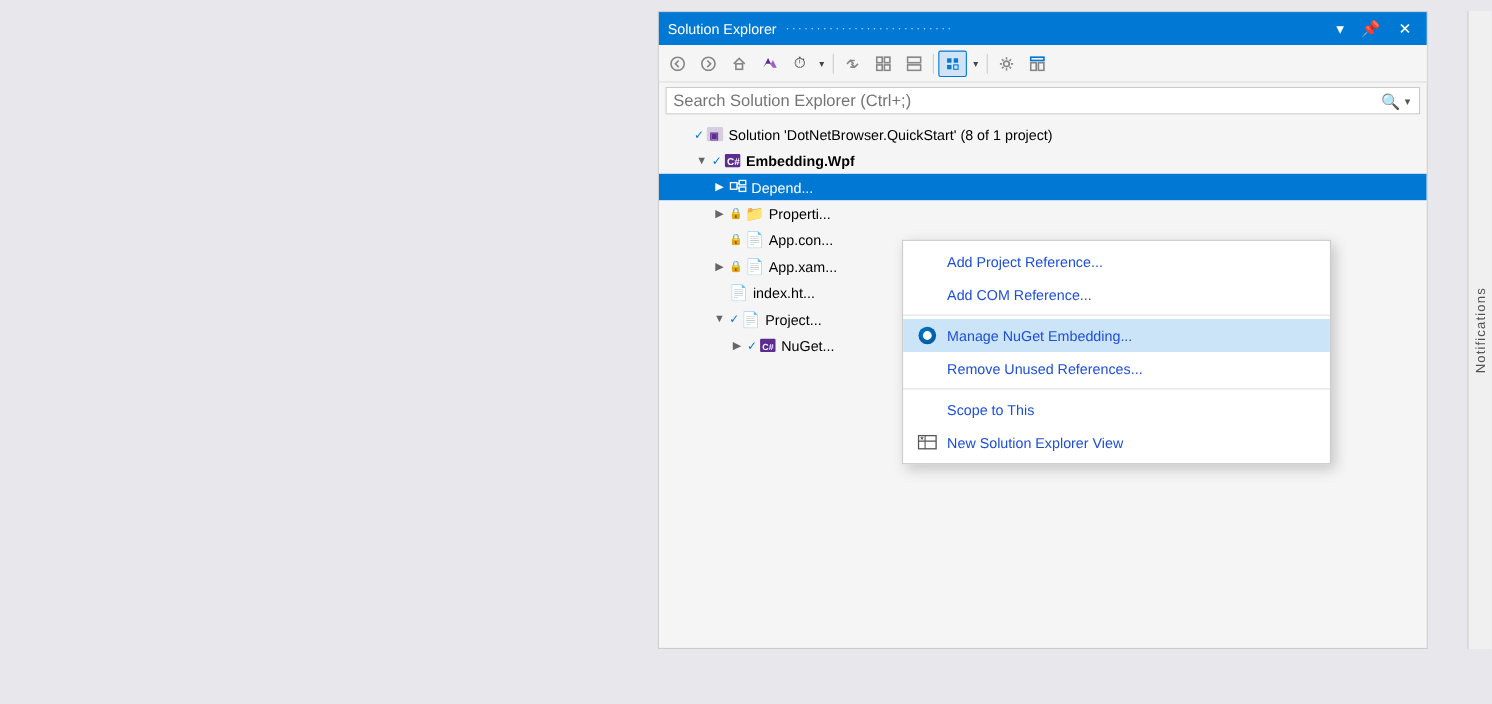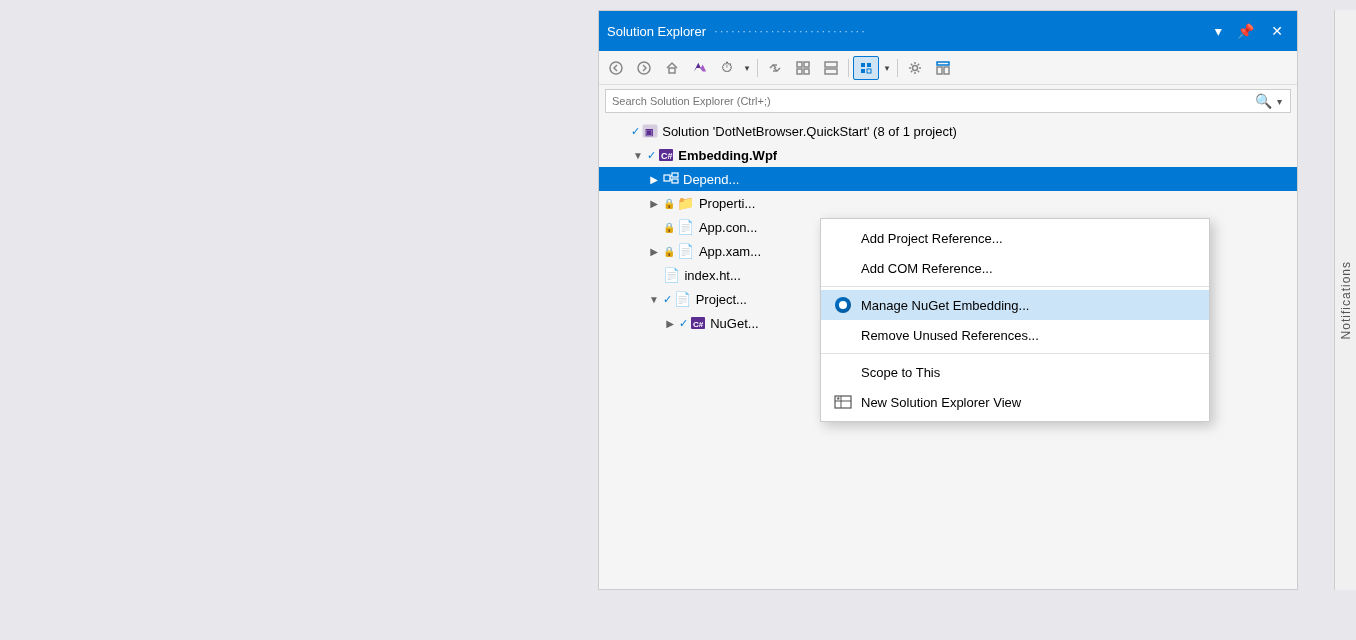--- a/index.html
+++ b/index.html
@@ -34,21 +34,21 @@
     }
 
     
     .title-bar {
       background: #0078d4;
       color: white;
       display: flex;
       align-items: center;
       justify-content: space-between;
       padding: 4px 8px;
-      height: 40px;
+      height: 30px;
       flex-shrink: 0;
     }
     .title-bar-left {
       display: flex;
       align-items: center;
       gap: 8px;
     }
     .title-bar-title {
       font-size: 13px;
       color: white;
@@ -116,21 +116,21 @@
       margin: 4px 6px;
       display: flex;
       align-items: center;
       padding: 3px 6px;
       flex-shrink: 0;
     }
     .search-input {
       border: none;
       outline: none;
       flex: 1;
-      font-size: 11px;
+      font-size: 15px;
       color: #888;
       background: transparent;
     }
     .search-icon-btn {
       background: none;
       border: none;
       cursor: pointer;
       color: #555;
       font-size: 14px;
       padding: 0 2px;
@@ -209,21 +209,21 @@
       z-index: 100;
       padding: 4px 0;
     }
 
     .ctx-item {
       display: flex;
       align-items: center;
       padding: 5px 24px 5px 12px;
       cursor: pointer;
       font-size: 13px;
-      color: #000000;
+      color: #1d4ed8;
       white-space: nowrap;
     }
     .ctx-item.highlighted {
       background: #cce4f7;
     }
     .ctx-item-icon {
       width: 20px;
       height: 20px;
       margin-right: 8px;
       display: flex;

